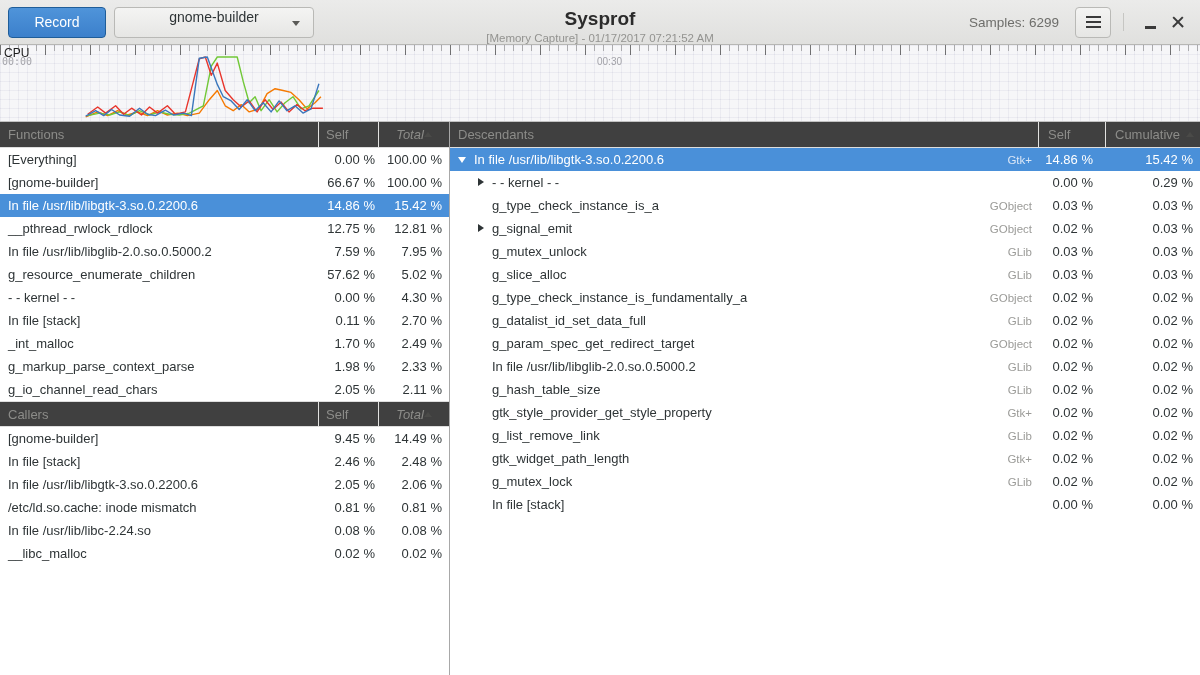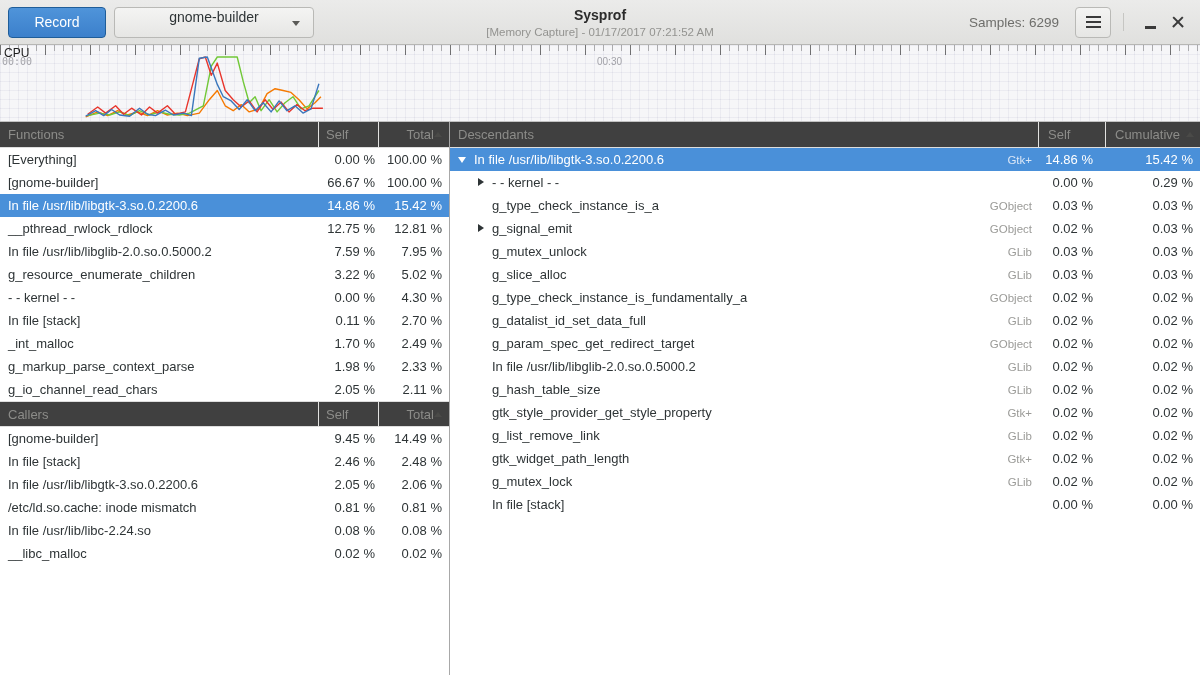--- a/index.html
+++ b/index.html
@@ -12,21 +12,21 @@
   .record-btn{width:98px;height:31px;border:1px solid #1f5d99;border-radius:4px;
     background:linear-gradient(#4f94da,#3c80cb);color:#fff;font-size:14px;
     font-family:"Liberation Sans",sans-serif;cursor:pointer;}
   .process-btn{margin-left:8px;width:200px;height:31px;border:1px solid #b9b9b6;border-radius:4px;
     background:linear-gradient(#f4f4f3,#e6e6e4);color:#2e3436;font-size:14px;
     font-family:"Liberation Sans",sans-serif;display:flex;align-items:flex-start;justify-content:center;
     position:relative;cursor:pointer;}
   .caret-down{position:absolute;right:13px;top:13px;width:0;height:0;
     border-left:4.5px solid transparent;border-right:4.5px solid transparent;border-top:5.5px solid #5a5a57;}
   .title-box{position:absolute;left:50%;transform:translateX(-50%);text-align:center;line-height:1.25;top:7px;}
-  .title{font-size:14px;font-weight:bold;color:#2b2b2b;text-align:center;}
+  .title{font-size:19px;font-weight:bold;color:#2b2b2b;text-align:center;}
   .subtitle{font-size:11.5px;color:#939390;}
   .hdr-right{margin-left:auto;display:flex;align-items:center;}
   .samples{color:#6e6e6b;font-size:13.5px;margin-right:16px;}
   .menu-btn{width:36px;height:31px;border:1px solid #b9b9b6;border-radius:4px;
     background:linear-gradient(#f4f4f3,#e6e6e4);display:flex;align-items:center;justify-content:center;cursor:pointer;}
   .hamburger{width:15px;height:12px;background:repeating-linear-gradient(#3a3a3a 0 2px,transparent 2px 5px);}
   .win-sep{width:1px;height:18px;background:#c6c6c3;margin:0 12px;}
   .win-btn{width:28px;height:28px;border:none;background:transparent;display:flex;
     align-items:center;justify-content:center;cursor:pointer;position:relative;}
   .min-glyph{width:11px;height:2.5px;background:#3a3a3a;margin-top:11px;}
@@ -55,21 +55,21 @@
   .pane-divider{width:1px;background:#a8a8a8;}
   .right-pane{flex:1;display:flex;flex-direction:column;}
 
   .thead{display:flex;height:26px;border-bottom:1px solid #dedede;color:#8c8c89;
     font-size:13px;background:#404040;flex:none;box-sizing:border-box;}
   .thead.bordered-top{border-top:1px solid #dedede;}
   .hcell{line-height:25px;box-sizing:border-box;white-space:nowrap;overflow:hidden;}
   .h-name{flex:1;padding-left:8px;}
   .h-sep{border-left:1px solid #e2e2e0;}
   .h-self{width:60px;padding-left:7px;}
-  .h-total{width:71px;padding-left:7px;display:flex;align-items:center;justify-content:flex-end;padding-right:7px;}
+  .h-total{width:71px;padding-left:7px;display:flex;align-items:center;justify-content:center;padding-right:7px;font-style:italic;}
   .h-dself{width:67px;padding-left:9px;}
   .h-dcum{width:95px;padding-left:9px;display:flex;align-items:center;justify-content:space-between;padding-right:6px;}
   .sort-asc{width:0;height:0;border-left:4.5px solid transparent;border-right:4.5px solid transparent;
     border-bottom:5.5px solid #4a4a48;}
 
   .trow{display:flex;height:23px;align-items:center;font-size:13px;flex:none;}
   .trow.selected{background:#4a90d9;color:#fff;}
   .c-name{flex:1;padding-left:8px;white-space:nowrap;overflow:hidden;}
   .c-self{width:60px;text-align:right;padding-right:3px;box-sizing:border-box;white-space:nowrap;}
   .c-total{width:71px;text-align:right;padding-right:7px;box-sizing:border-box;white-space:nowrap;}
@@ -162,21 +162,21 @@
             <span class="c-self">12.75 %</span>
             <span class="c-total">12.81 %</span>
           </div>
           <div class="trow">
             <span class="c-name">In file /usr/lib/libglib-2.0.so.0.5000.2</span>
             <span class="c-self">7.59 %</span>
             <span class="c-total">7.95 %</span>
           </div>
           <div class="trow">
             <span class="c-name">g_resource_enumerate_children</span>
-            <span class="c-self">3.22 %</span>
+            <span class="c-self">57.62 %</span>
             <span class="c-total">5.02 %</span>
           </div>
           <div class="trow">
             <span class="c-name">- - kernel - -</span>
             <span class="c-self">0.00 %</span>
             <span class="c-total">4.30 %</span>
           </div>
           <div class="trow">
             <span class="c-name">In file [stack]</span>
             <span class="c-self">0.11 %</span>

